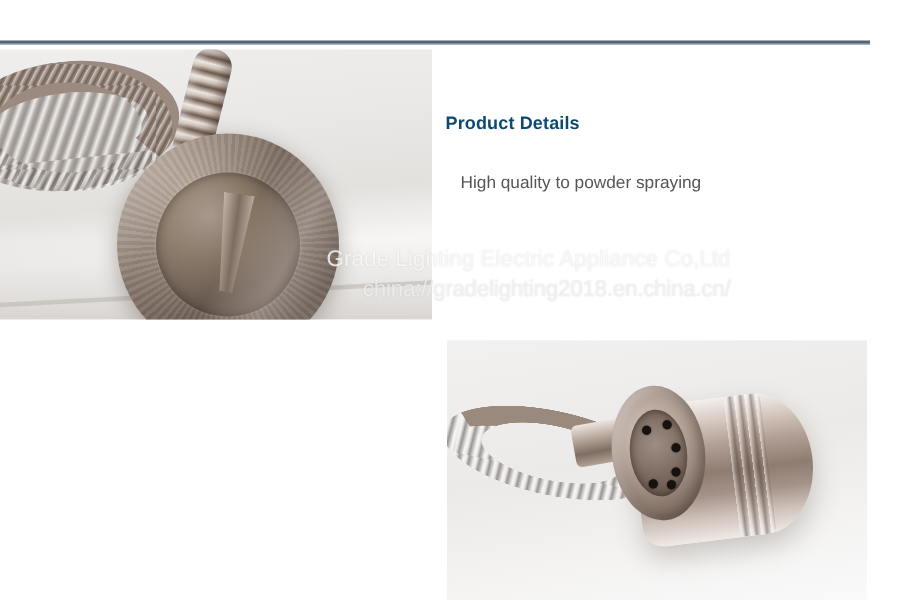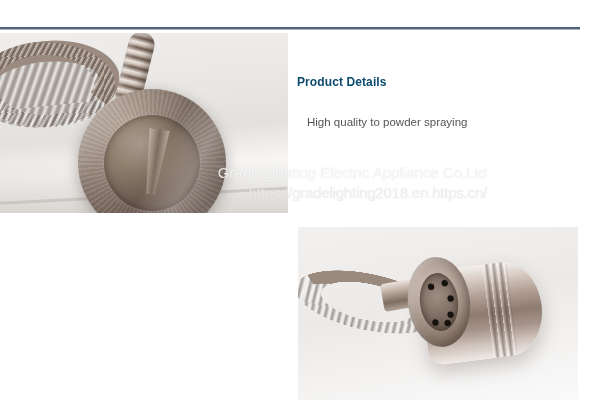--- a/index.html
+++ b/index.html
@@ -377,14 +377,14 @@
         <div class="hole" id="hole-4"></div>
         <div class="hole" id="hole-5"></div>
         <div class="hole" id="hole-6"></div>
       </div>
     </div>
   </div>
 </div>
 
 <div id="watermark">
   <div class="wm-line">Grade Lighting Electric Appliance Co,Ltd</div>
-  <div class="wm-line wm-url">https://gradelighting2018.en.https.cn/</div>
+  <div class="wm-line wm-url">china://gradelighting2018.en.china.cn/</div>
 </div>
 
 </body></html>

